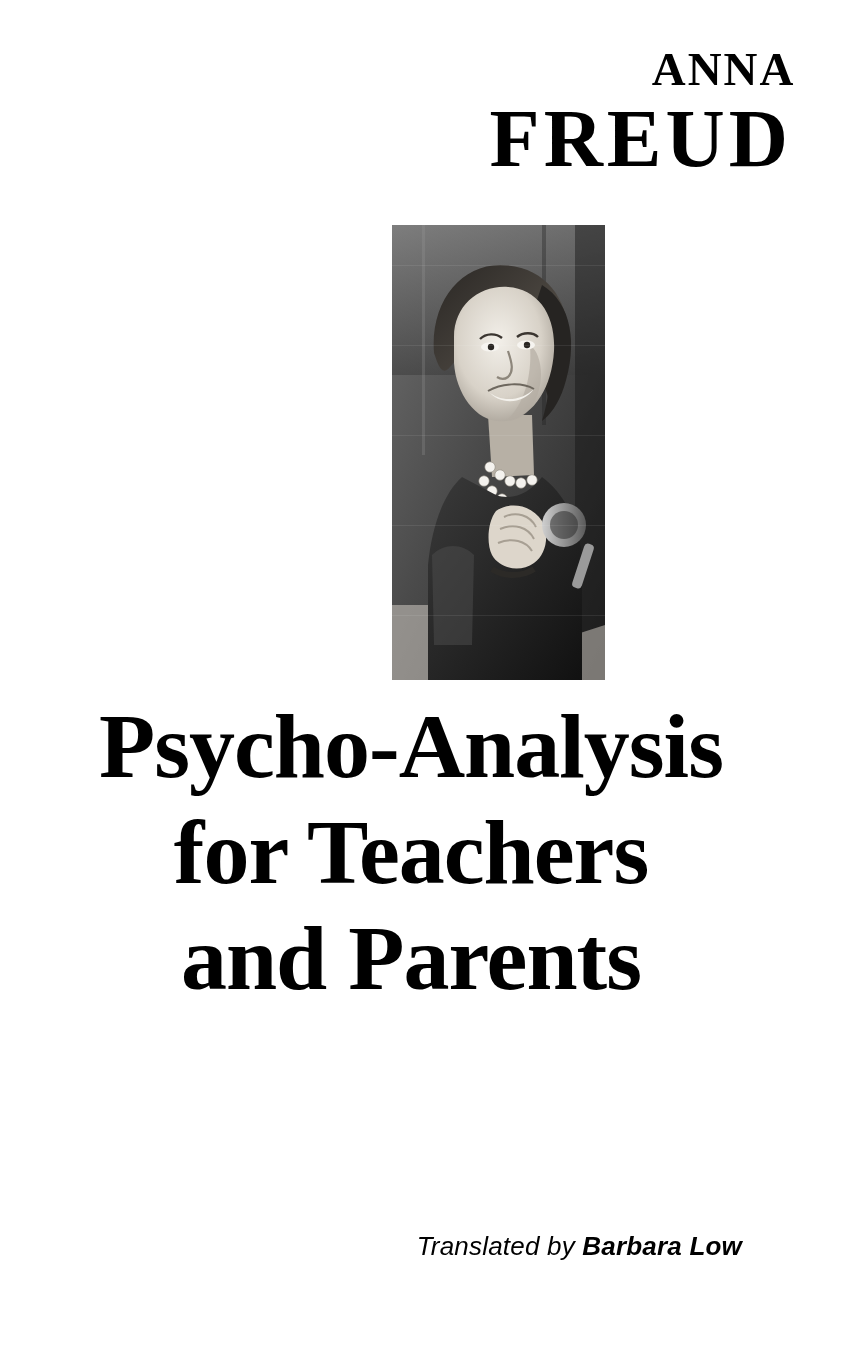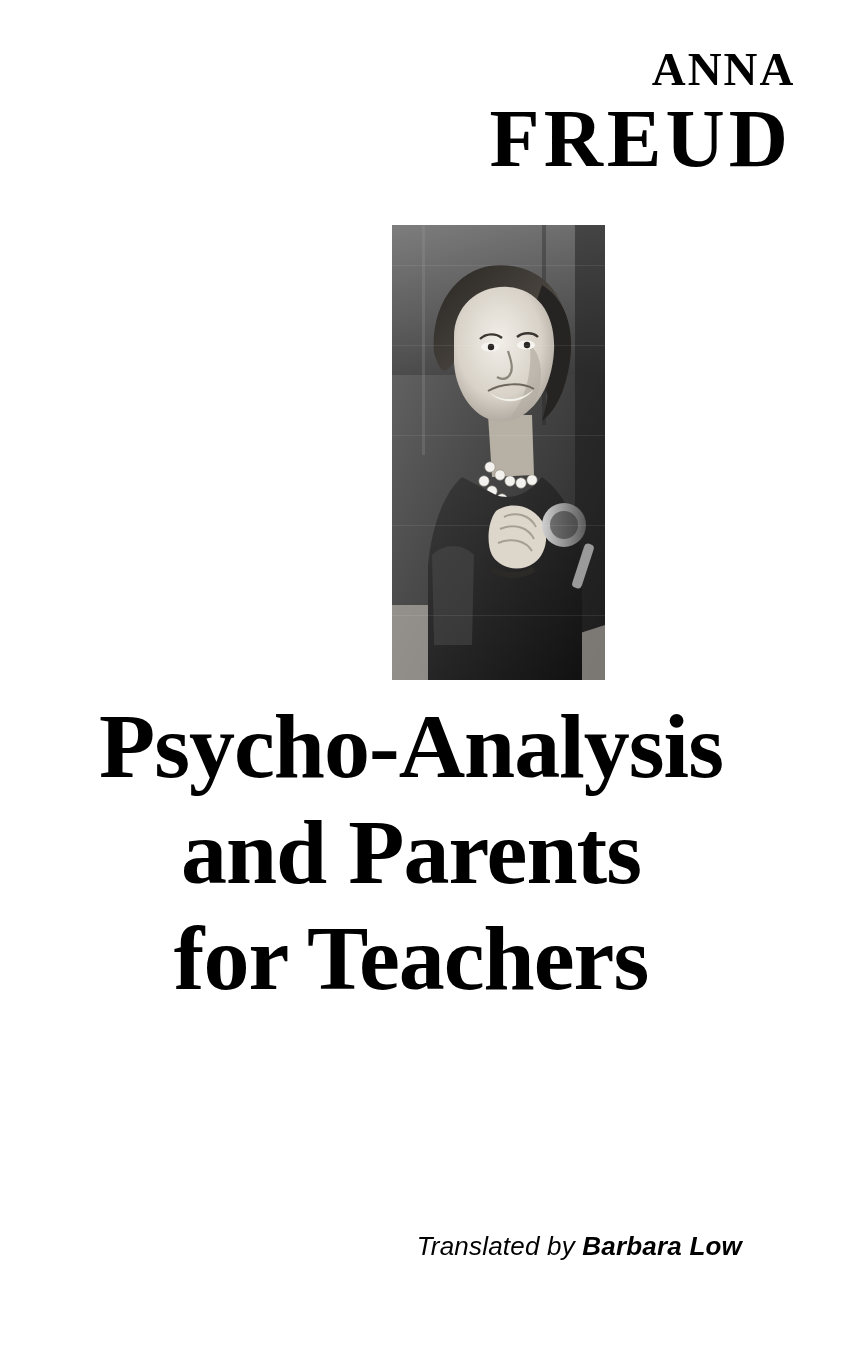--- a/index.html
+++ b/index.html
@@ -216,21 +216,21 @@
           <rect x="0" y="210" width="213" height="1"></rect>
           <rect x="0" y="300" width="213" height="1"></rect>
           <rect x="0" y="390" width="213" height="1"></rect>
         </g>
       </svg>
     </div>
   </div>
 
   <div class="title-block">
     <div class="title-line title-line-1">Psycho-Analysis</div>
+    <div class="title-line title-line-2">for Teachers</div>
     <div class="title-line title-line-3">and Parents</div>
-    <div class="title-line title-line-2">for Teachers</div>
   </div>
 
   <div class="translator">
     <span>Translated by </span><span class="tr-name">Barbara Low</span>
   </div>
 
 </div>
 
 </body></html>

